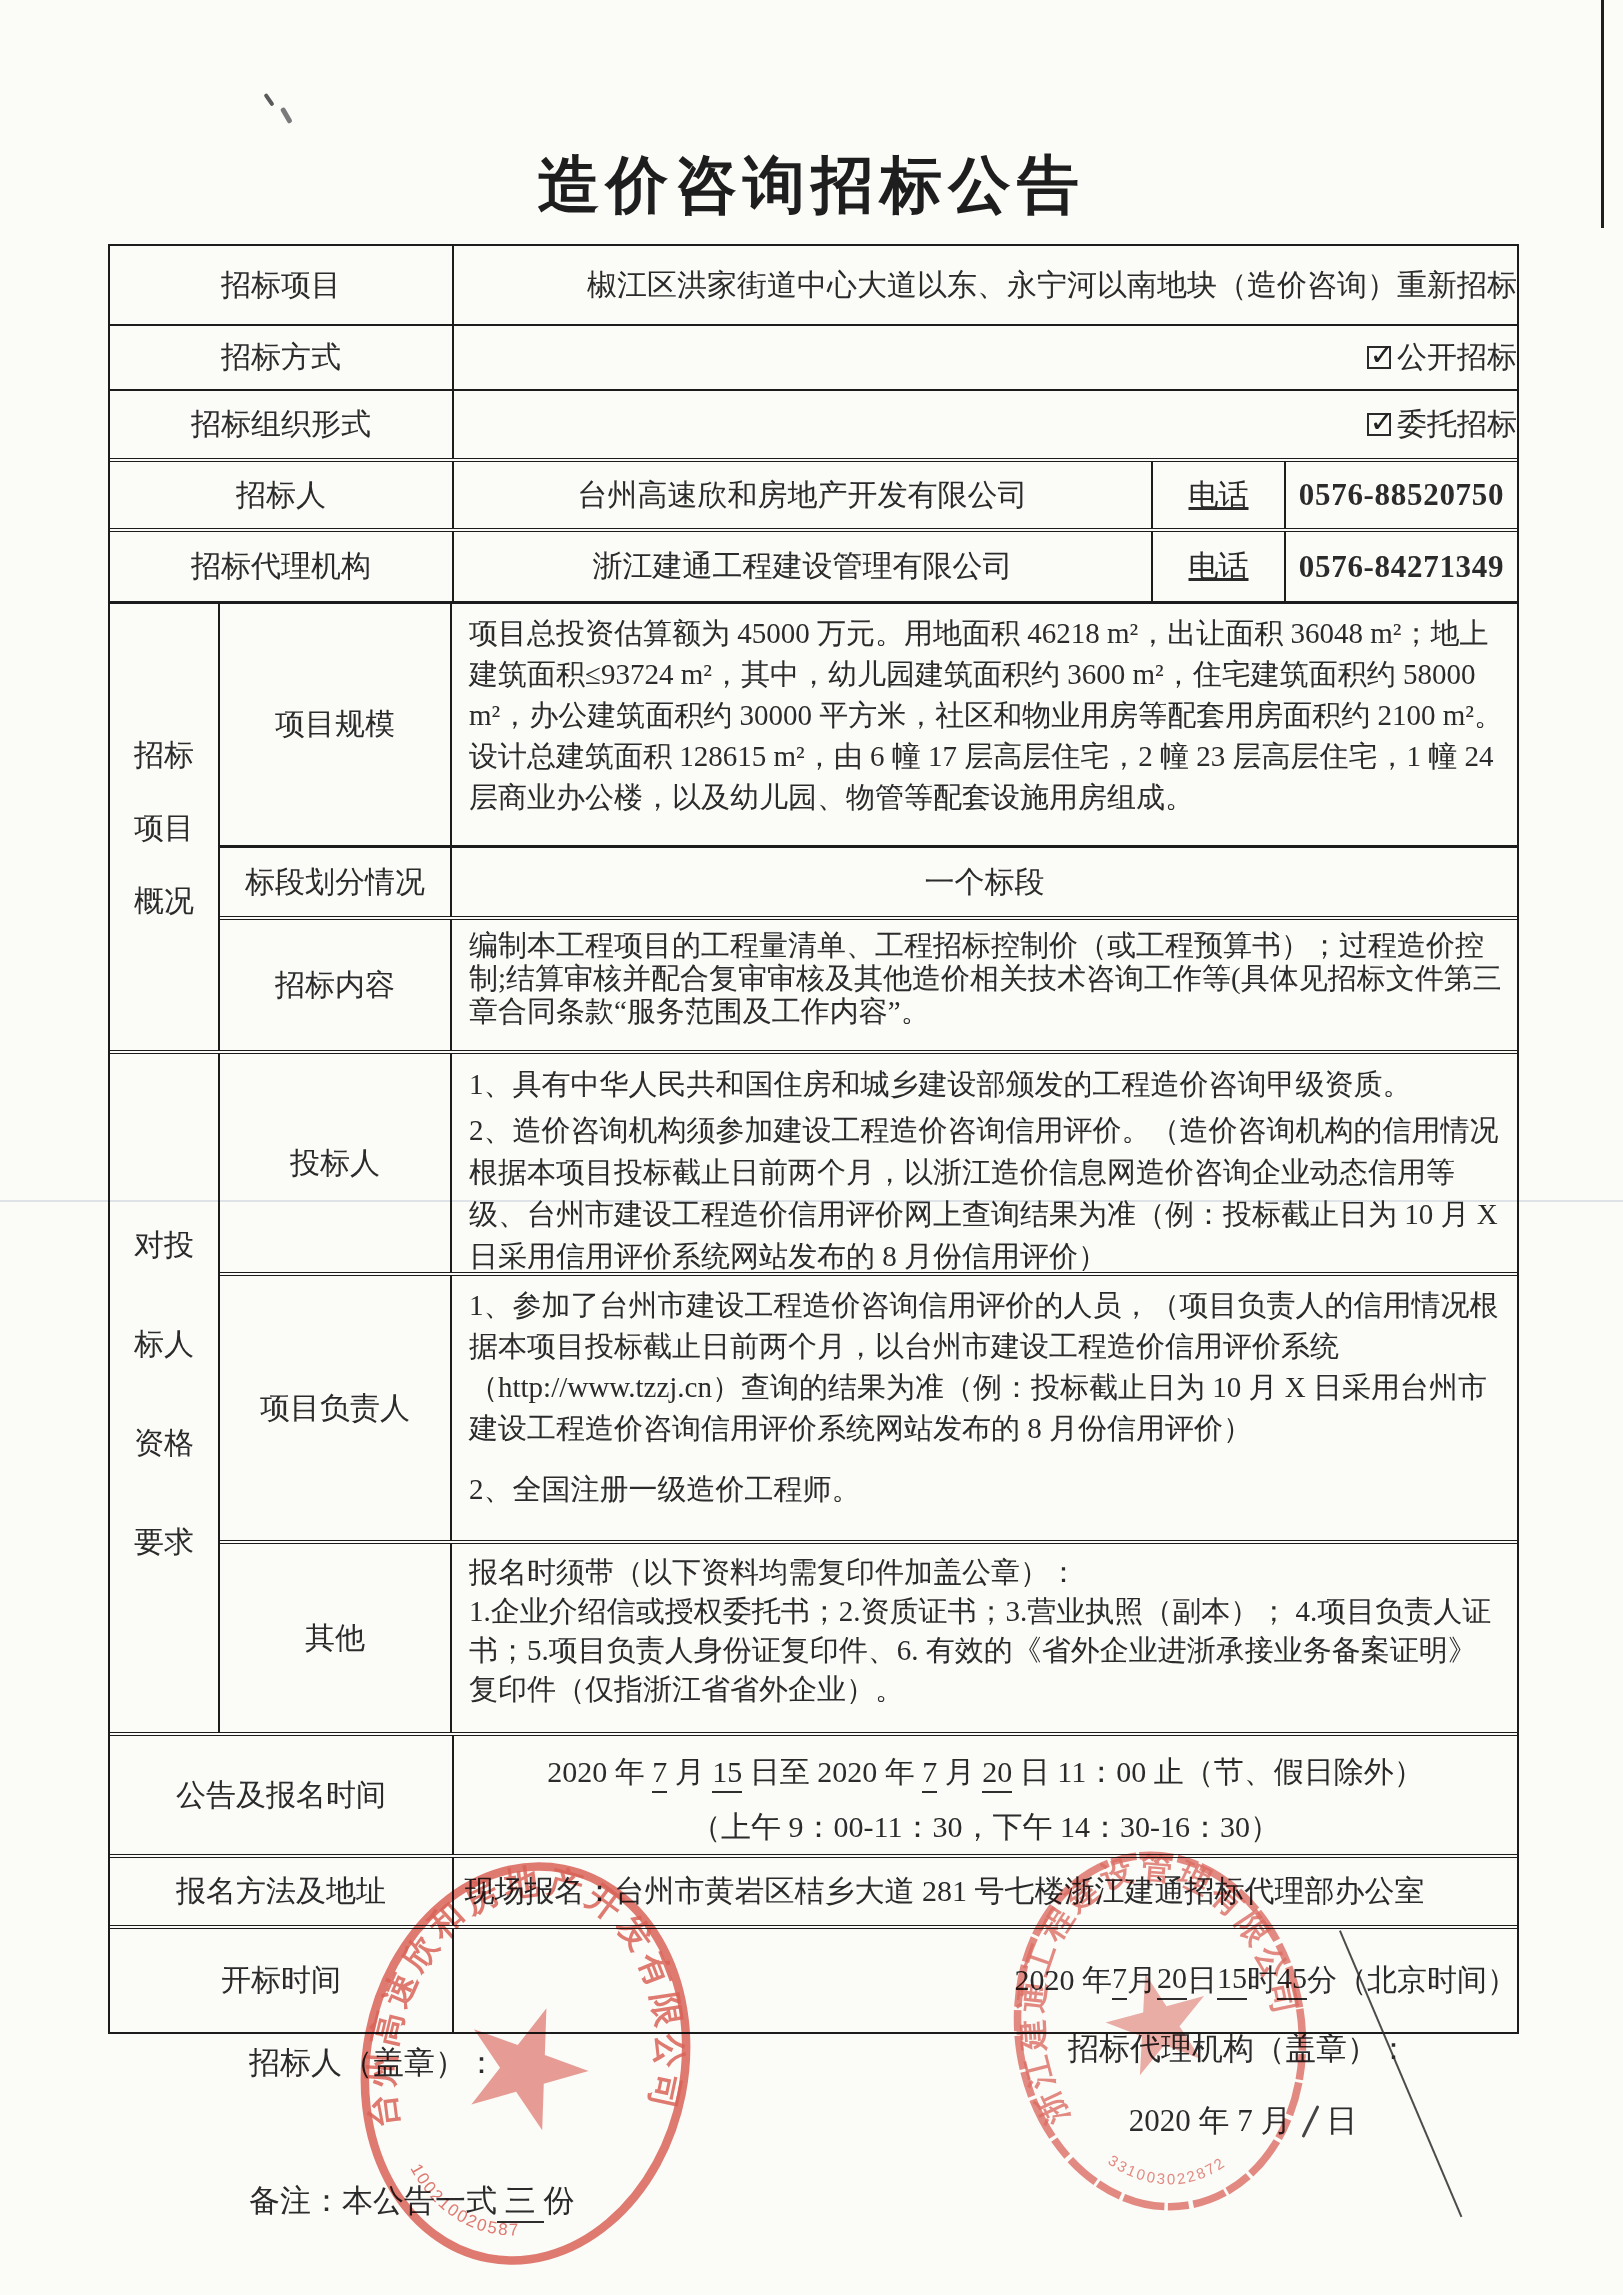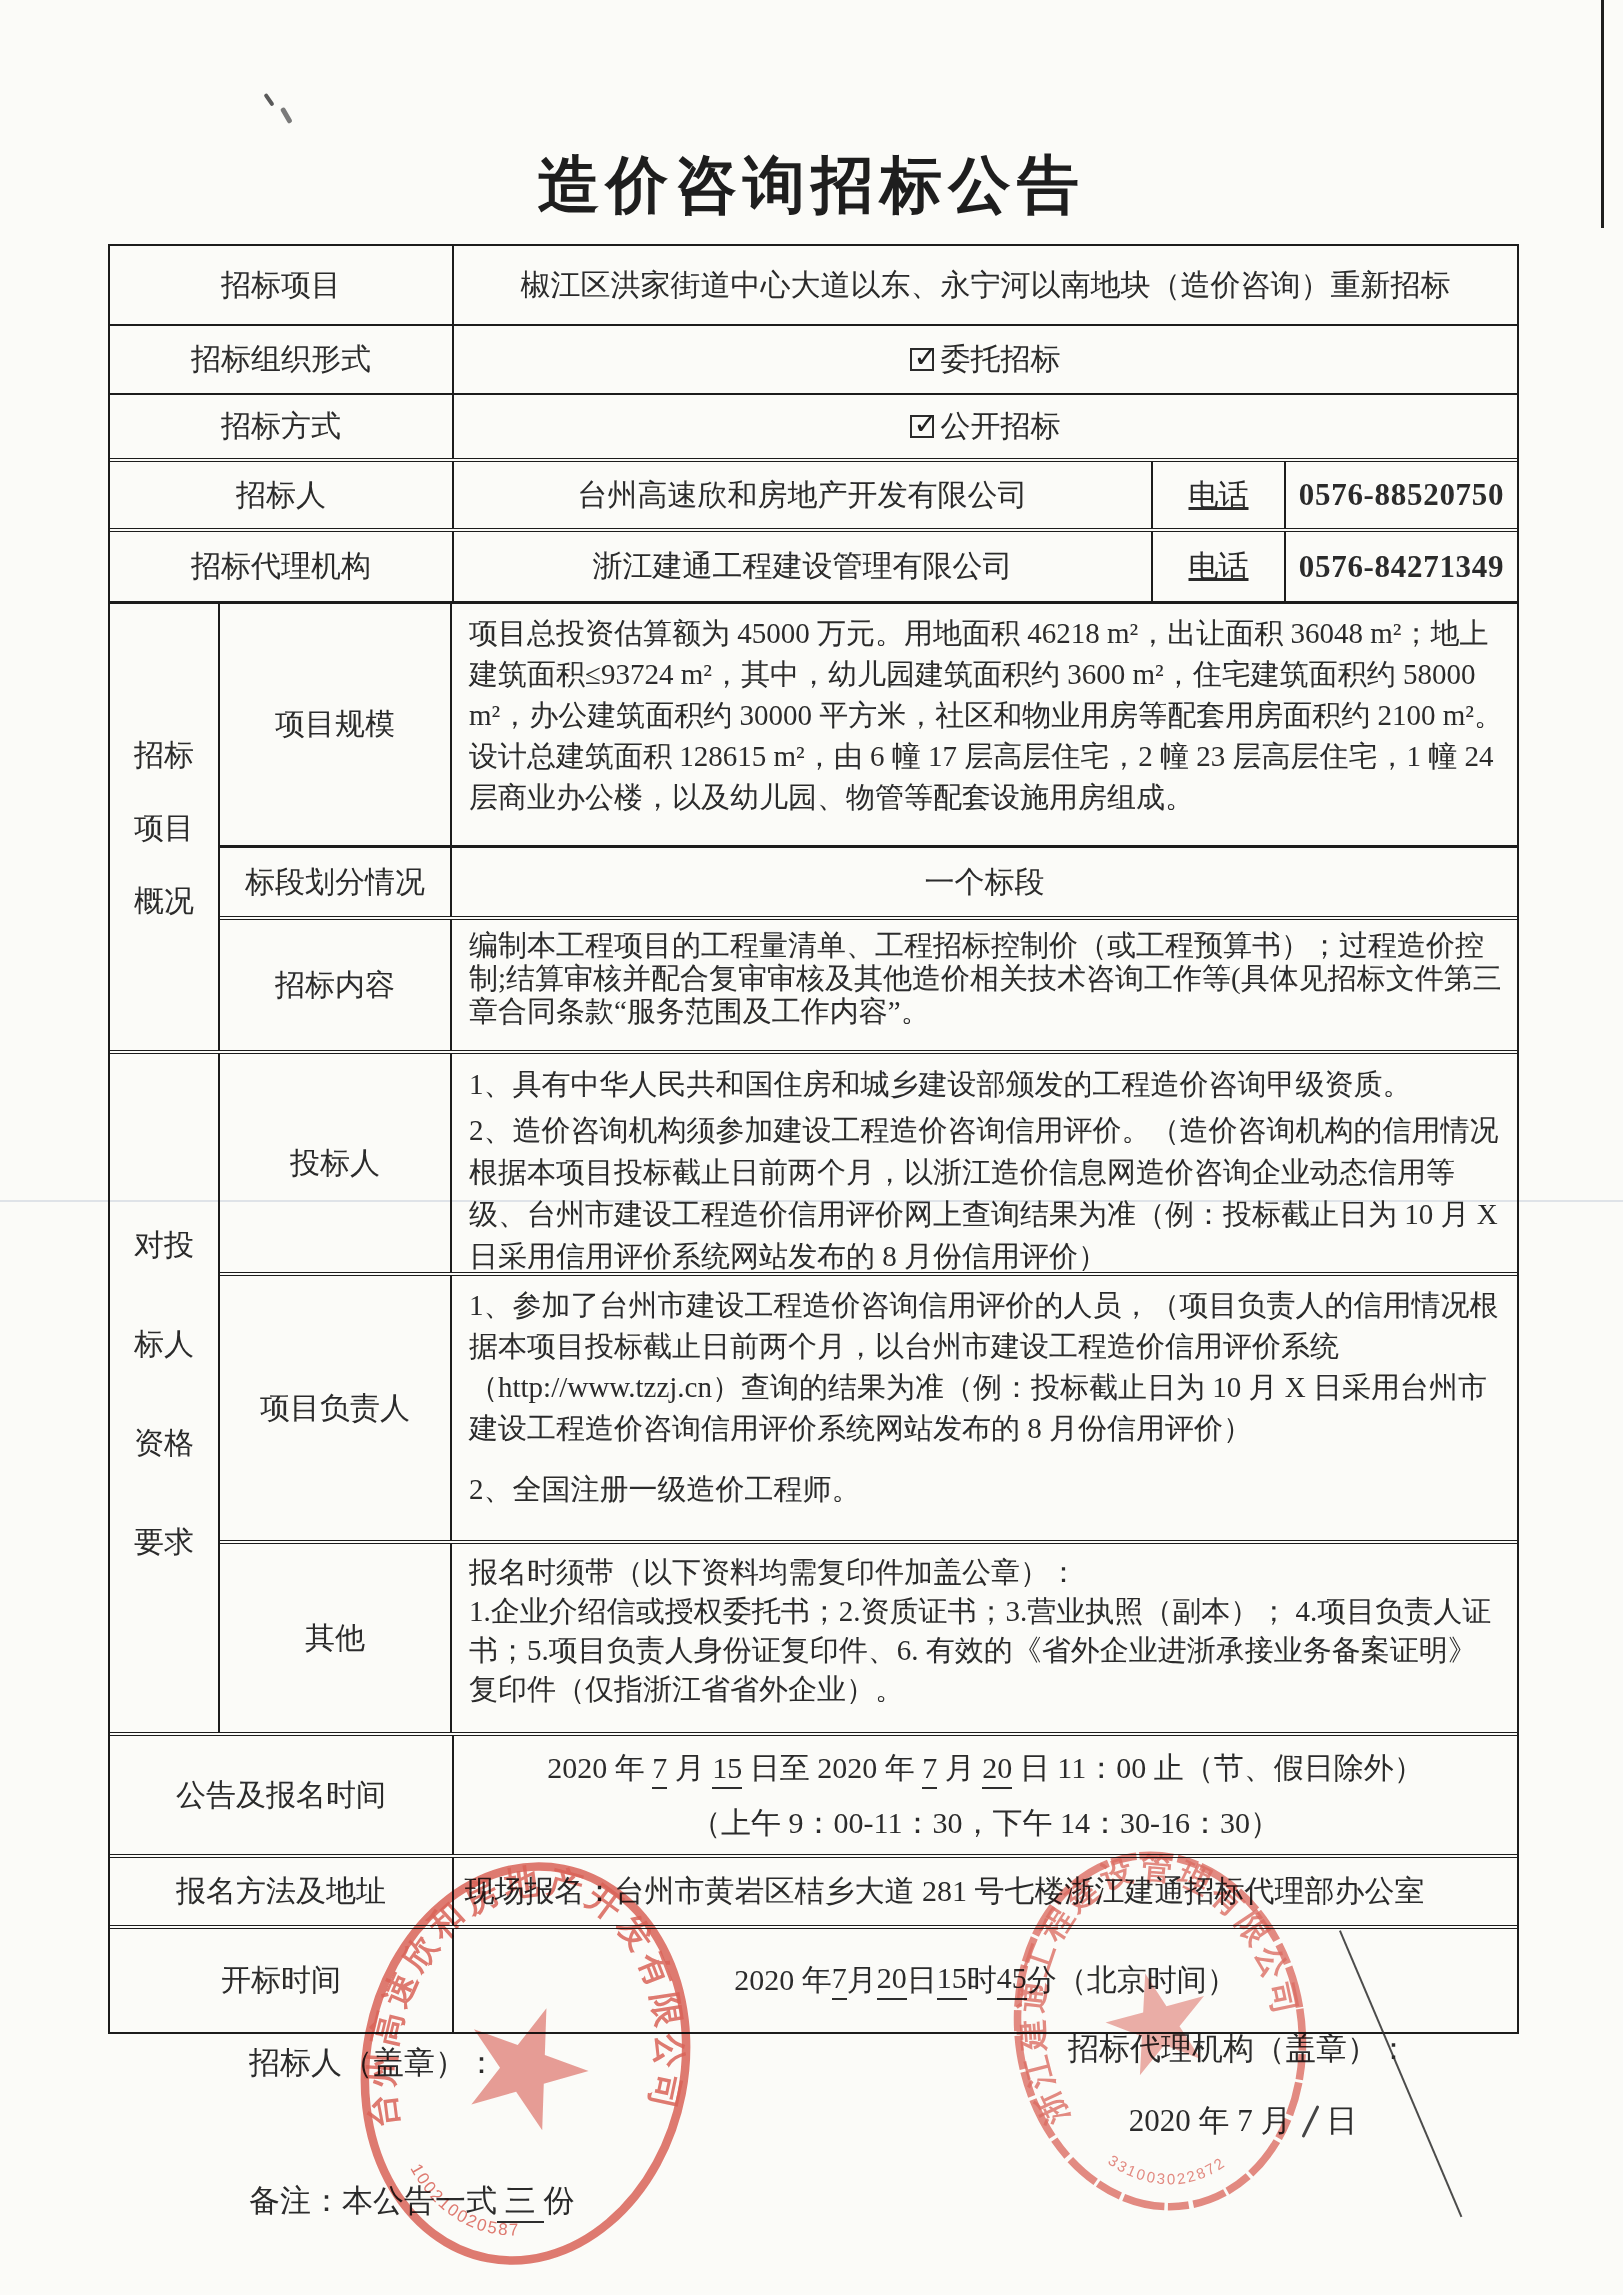--- a/index.html
+++ b/index.html
@@ -25,21 +25,21 @@
   .row { display:flex; width:100%; }
   .bt-s  { border-top:2.6px solid #1c1c1c; }
   .bt-d  { border-top:4.6px double #1c1c1c; }
   .bt-t  { border-top:3.3px solid #1c1c1c; }
   .lbl {
     width:344px; flex:0 0 344px; border-right:2px solid #1c1c1c;
     display:flex; align-items:center; justify-content:center;
     text-align:center; padding:2.6px 6.5px;
   }
   .val { flex:1 1 auto; display:flex; align-items:center; }
-  .val.center { justify-content:center; text-align:center; }
+  .val.center { justify-content:flex-end; text-align:center; }
   .company { flex:1 1 auto; display:flex; align-items:center; justify-content:center; text-align:center; }
   .tel { flex:0 0 135px; border-left:2px solid #1c1c1c; border-right:2px solid #1c1c1c;
          display:flex; align-items:center; justify-content:center;text-decoration:underline; }
   .phone { flex:0 0 231px; display:flex; align-items:center; justify-content:center;
            font-size:31px; letter-spacing:0.7px;font-weight:bold; }
   .grp { display:flex; width:100%; }
   .g-outer { flex:0 0 110px; border-right:2px solid #1c1c1c;
              display:flex; align-items:center; justify-content:center; }
   .g-outer span { display:block; width:63px; text-align:center; word-break:break-all; }
   .g-outer.lh1 span { line-height:73px; }
@@ -97,33 +97,33 @@
 
   <div class="tbl">
 
     <div class="row h-r1">
       <div class="lbl">招标项目</div>
       <div class="val center">
         <span>椒江区洪家街道中心大道以东、永宁河以南地块（造价咨询）重新招标</span>
       </div>
     </div>
 
+    <div class="row h-r2 bt-s">
+      <div class="lbl">招标方式</div>
+      <div class="val center">
+        <span class="cbx"></span>
+        <span>公开招标</span>
+      </div>
+    </div>
+
     <div class="row h-r3 bt-s">
       <div class="lbl">招标组织形式</div>
       <div class="val center">
         <span class="cbx"></span>
         <span>委托招标</span>
-      </div>
-    </div>
-
-    <div class="row h-r2 bt-s">
-      <div class="lbl">招标方式</div>
-      <div class="val center">
-        <span class="cbx"></span>
-        <span>公开招标</span>
       </div>
     </div>
 
     <div class="row h-r4 bt-d">
       <div class="lbl">招标人</div>
       <div class="company">台州高速欣和房地产开发有限公司</div>
       <div class="tel">电话</div>
       <div class="phone">0576-88520750</div>
     </div>
 

